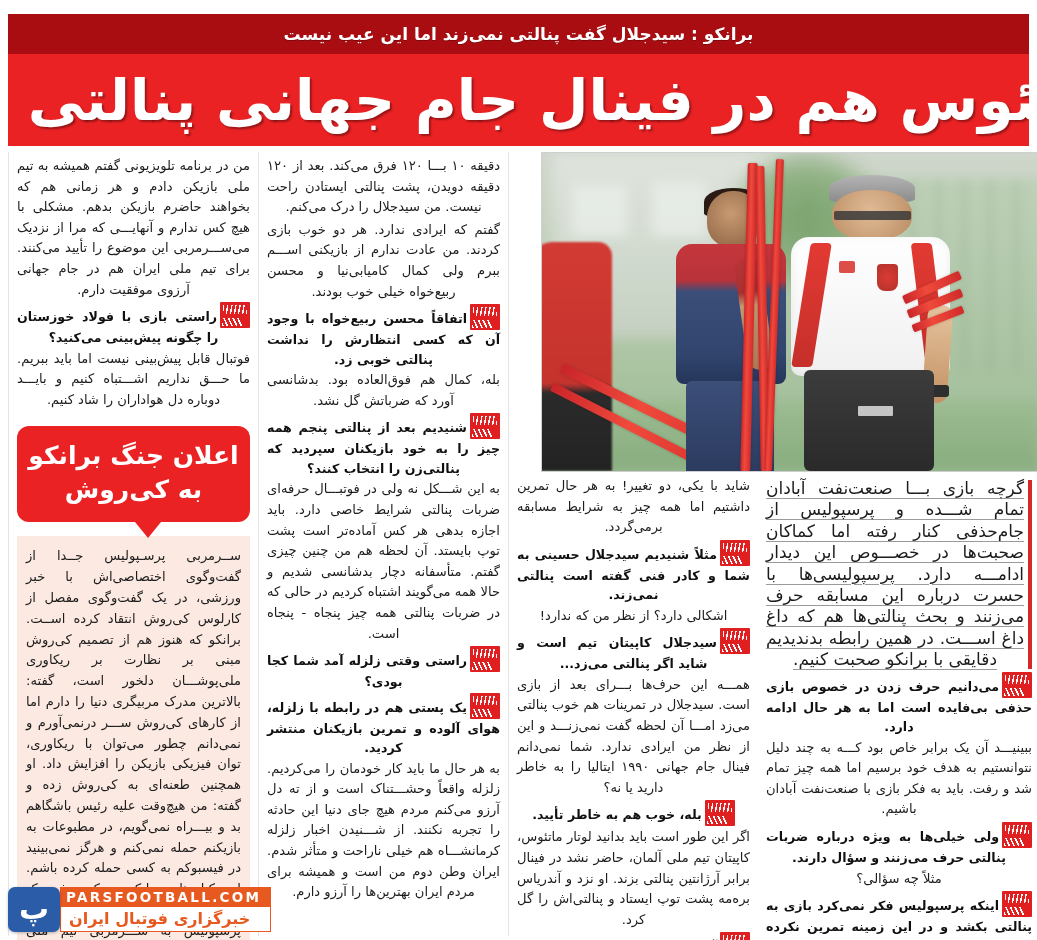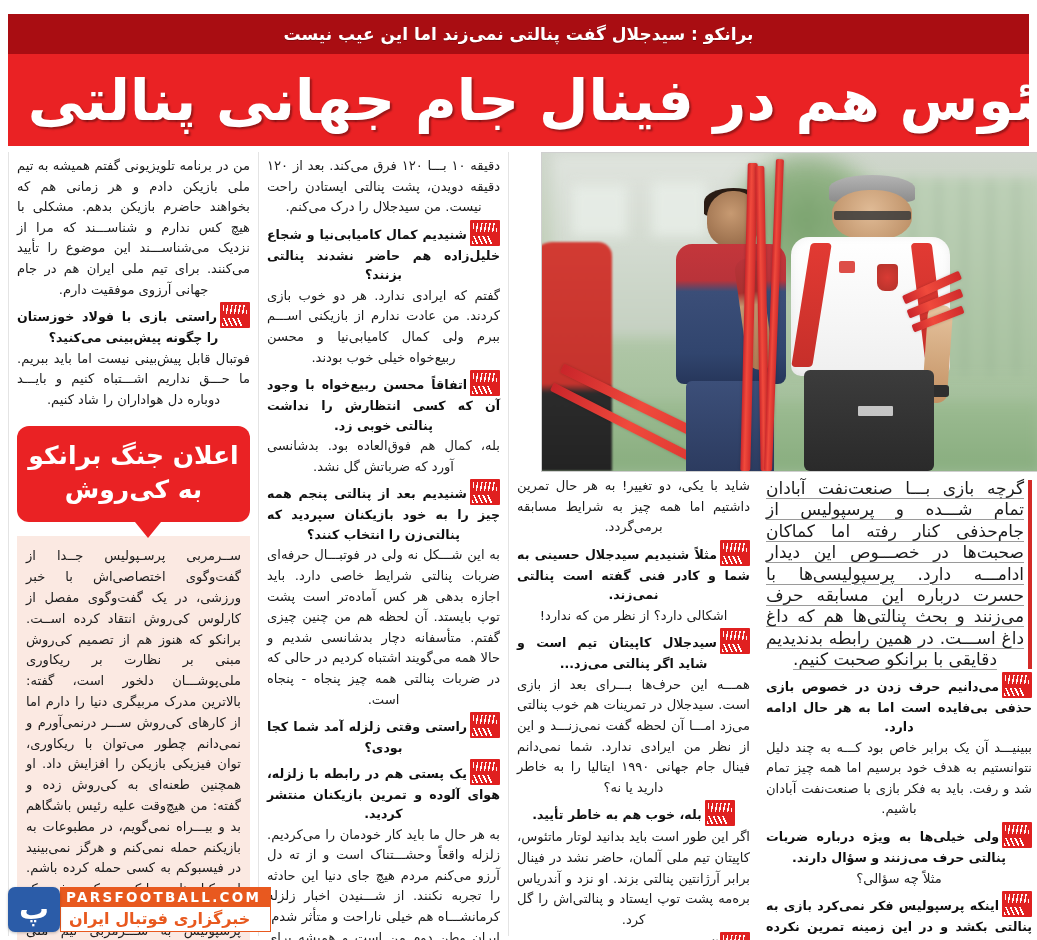--- a/index.html
+++ b/index.html
@@ -265,42 +265,41 @@
     <div class="kicker-text">برانکو : سیدجلال گفت پنالتی نمی‌زند اما این عیب نیست</div>
   </div>
 
   <div class="headline-bar">
     <div class="headline-text">ماتئوس هم در فینال جام جهانی پنالتی نزد</div>
   </div>
 
   <div class="body-area">
 
     <div class="col col1">
-      <p class="body first">من در برنامه تلویزیونی گفتم همیشه به تیم ملی بازیکن دادم و هر زمانی هم که بخواهند حاضرم بازیکن بدهم. مشکلی با هیچ کس ندارم و شناســـند که مرا از نزدیک می‌شناســـند این موضوع را تأیید می‌کنند. برای تیم ملی ایران هم در جام جهانی آرزوی موفقیت دارم.</p>
+      <p class="body first">من در برنامه تلویزیونی گفتم همیشه به تیم ملی بازیکن دادم و هر زمانی هم که بخواهند حاضرم بازیکن بدهم. مشکلی با هیچ کس ندارم و آنهایـــی که مرا از نزدیک می‌ســـرمربی این موضوع را تأیید می‌کنند. برای تیم ملی ایران هم در جام جهانی آرزوی موفقیت دارم.</p>
 
       <p class="q"><span class="qlogo"></span><span>راستی بازی با فولاد خوزستان را چگونه پیش‌بینی می‌کنید؟</span></p>
 
       <p class="body ans">فوتبال قابل پیش‌بینی نیست اما باید ببریم. ما حـــق نداریم اشـــتباه کنیم و بایـــد دوباره دل هواداران را شاد کنیم.</p>
 
       <div class="callout">
         <div class="callout-box">
           <div class="callout-line">اعلان جنگ برانکو</div>
           <div class="callout-line">به کی‌روش</div>
         </div>
         <div class="callout-tail"></div>
         <div class="callout-body">
           <p>ســرمربی پرسـپولیس جــدا از گفت‌وگوی اختصاصی‌اش با خبر ورزشی، در یک گفت‌وگوی مفصل از کارلوس کی‌روش انتقاد کرده اســت. برانکو که هنوز هم از تصمیم کی‌روش مبنی بر نظارت بر ریکاوری ملی‌پوشـــان دلخور است، گفته: بالاترین مدرک مربیگری دنیا را دارم اما از کارهای کی‌روش ســـر درنمی‌آورم و نمی‌دانم چطور می‌توان با ریکاوری، توان فیزیکی بازیکن را افزایش داد. او همچنین طعنه‌ای به کی‌روش زده و گفته: من هیچ‌وقت علیه رئیس باشگاهم بد و بیـــراه نمی‌گویم، در مطبوعات به بازیکنم حمله نمی‌کنم و هرگز نمی‌بینید در فیسبوکم به کسی حمله کرده باشم. این کنایه‌های برانکو به کی‌روش، یک اعلان جنگ واقعی از سرمربی پرسپولیس به ســـرمربی تیم ملی است. حالا آتش‌بـــس موقت نقض شـــده و بایـــد منتظر واکنش‌های کارلوس باشیم.</p>
         </div>
       </div>
     </div>
 
     <div class="col col2">
       <p class="body first">دقیقه ۱۰ بـــا ۱۲۰ فرق می‌کند. بعد از ۱۲۰ دقیقه دویدن، پشت پنالتی ایستادن راحت نیست. من سیدجلال را درک می‌کنم.</p>
 
-      <p class="q"><span class="qlogo"></span><span>شنیدیم کمال کامیابی‌نیا و شجاع خلیل‌زاده هم حاضر نشدند پنالتی بزنند؟</span></p>
       <p class="body ans">گفتم که ایرادی ندارد. هر دو خوب بازی کردند. من عادت ندارم از بازیکنی اســـم ببرم ولی کمال کامیابی‌نیا و محسن ربیع‌خواه خیلی خوب بودند.</p>
 
       <p class="q"><span class="qlogo"></span><span>اتفاقاً محسن ربیع‌خواه با وجود آن که کسی انتظارش را نداشت پنالتی خوبی زد.</span></p>
       <p class="body ans">بله، کمال هم فوق‌العاده بود. بدشانسی آورد که ضرباتش گل نشد.</p>
 
       <p class="q"><span class="qlogo"></span><span>شنیدیم بعد از پنالتی پنجم همه چیز را به خود بازیکنان سپردید که پنالتی‌زن را انتخاب کنند؟</span></p>
       <p class="body ans">به این شـــکل نه ولی در فوتبـــال حرفه‌ای ضربات پنالتی شرایط خاصی دارد. باید اجازه بدهی هر کس آماده‌تر است پشت توپ بایستد. آن لحظه هم من چنین چیزی گفتم. متأسفانه دچار بدشانسی شدیم و حالا همه می‌گویند اشتباه کردیم در حالی که در ضربات پنالتی همه چیز پنجاه - پنجاه است.</p>
 
       <p class="q"><span class="qlogo"></span><span>راستی وقتی زلزله آمد شما کجا بودی؟</span></p>
 

